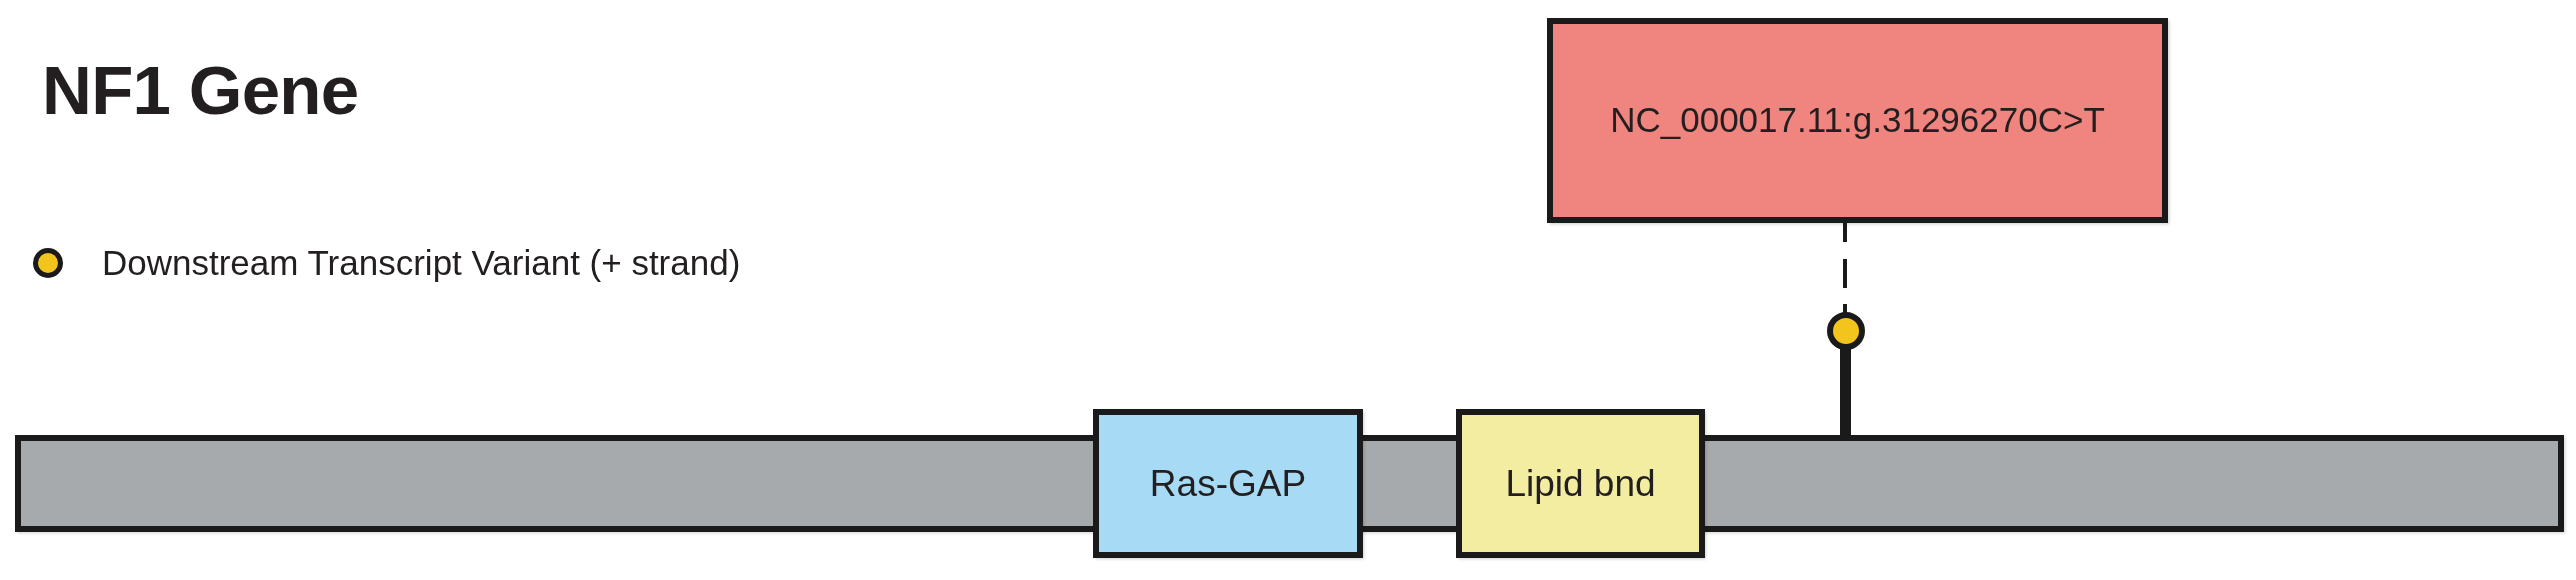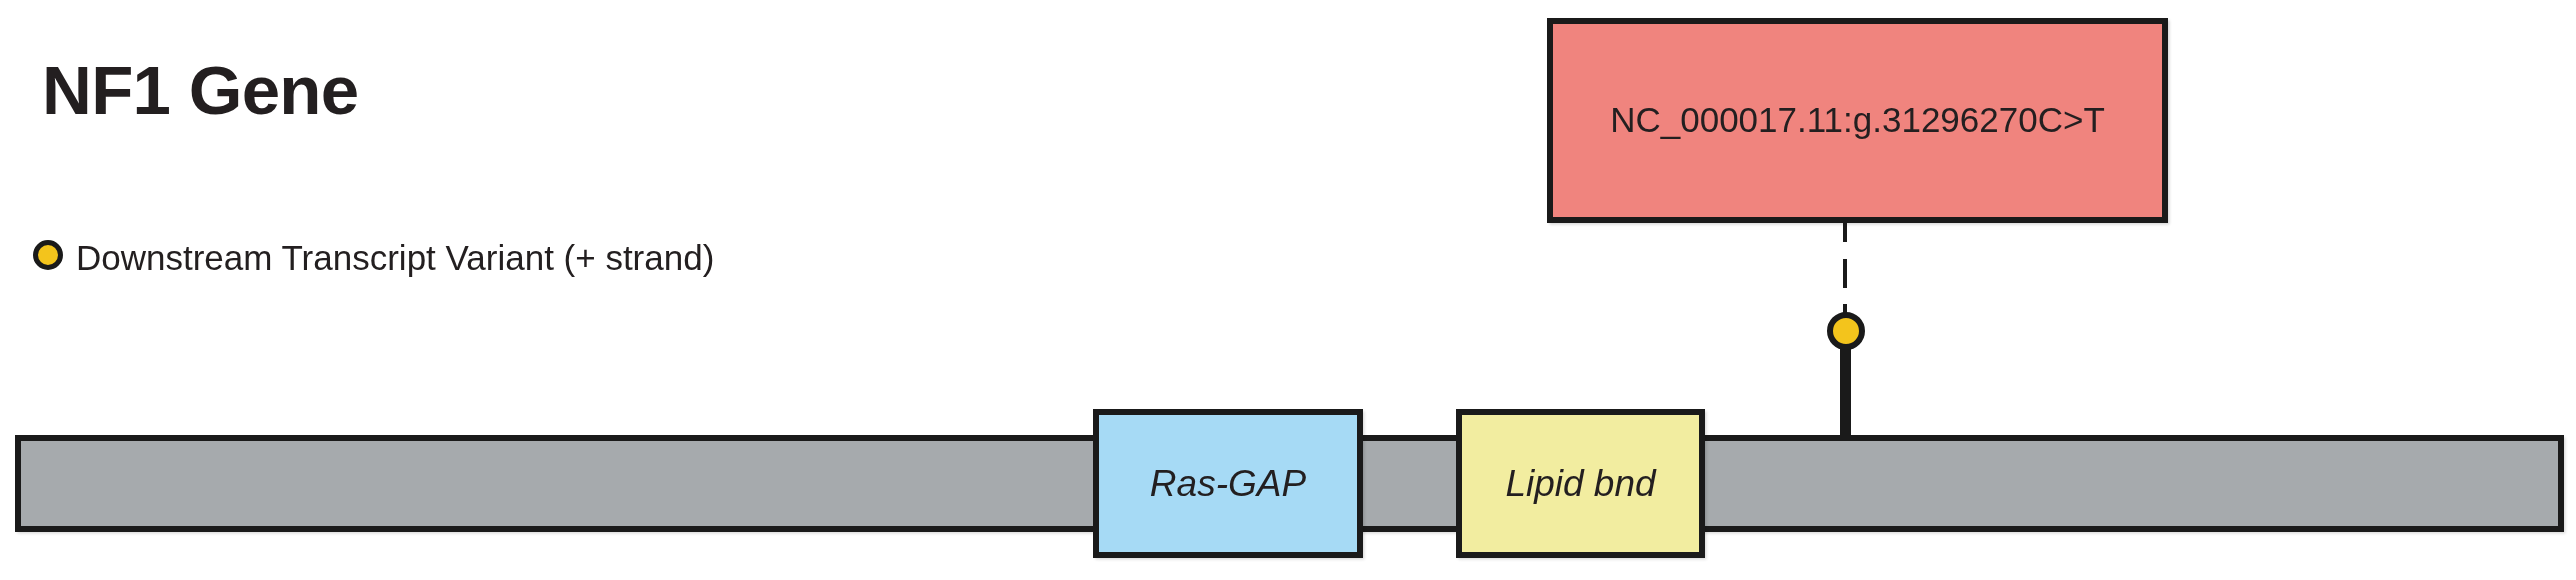--- a/index.html
+++ b/index.html
@@ -32,21 +32,23 @@
     line-height: 1;
     white-space: nowrap;
   }
 
   
   #legend {
     position: absolute;
     left: 33px;
     top: 240px;
     display: flex;
+    align-items: center;
     height: 45px;
+    gap: 26px;
   }
   #legend-swatch {
     width: 30px;
     height: 30px;
     border-radius: 50%;
     background: #F3C41C;
     border: 5.8px solid #1a1a1a;
     box-sizing: border-box;
     flex: none;
   }
@@ -143,21 +145,20 @@
     display: flex;
     align-items: center;
     justify-content: center;
     box-shadow: 2.2px 2.2px 2.9px rgba(0,0,0,0.16);
   }
   .domain-box .domain-label {
     font-size: 37px;
     color: #231f20;
     white-space: nowrap;
     line-height: 1;
-    font-style: italic;
   }
   #domain-ras-gap {
     left: 1093px;
     width: 270px;
     background: #A6DAF5;
   }
   #domain-lipid-bnd {
     left: 1456px;
     width: 249px;
     background: #F2EDA0;

